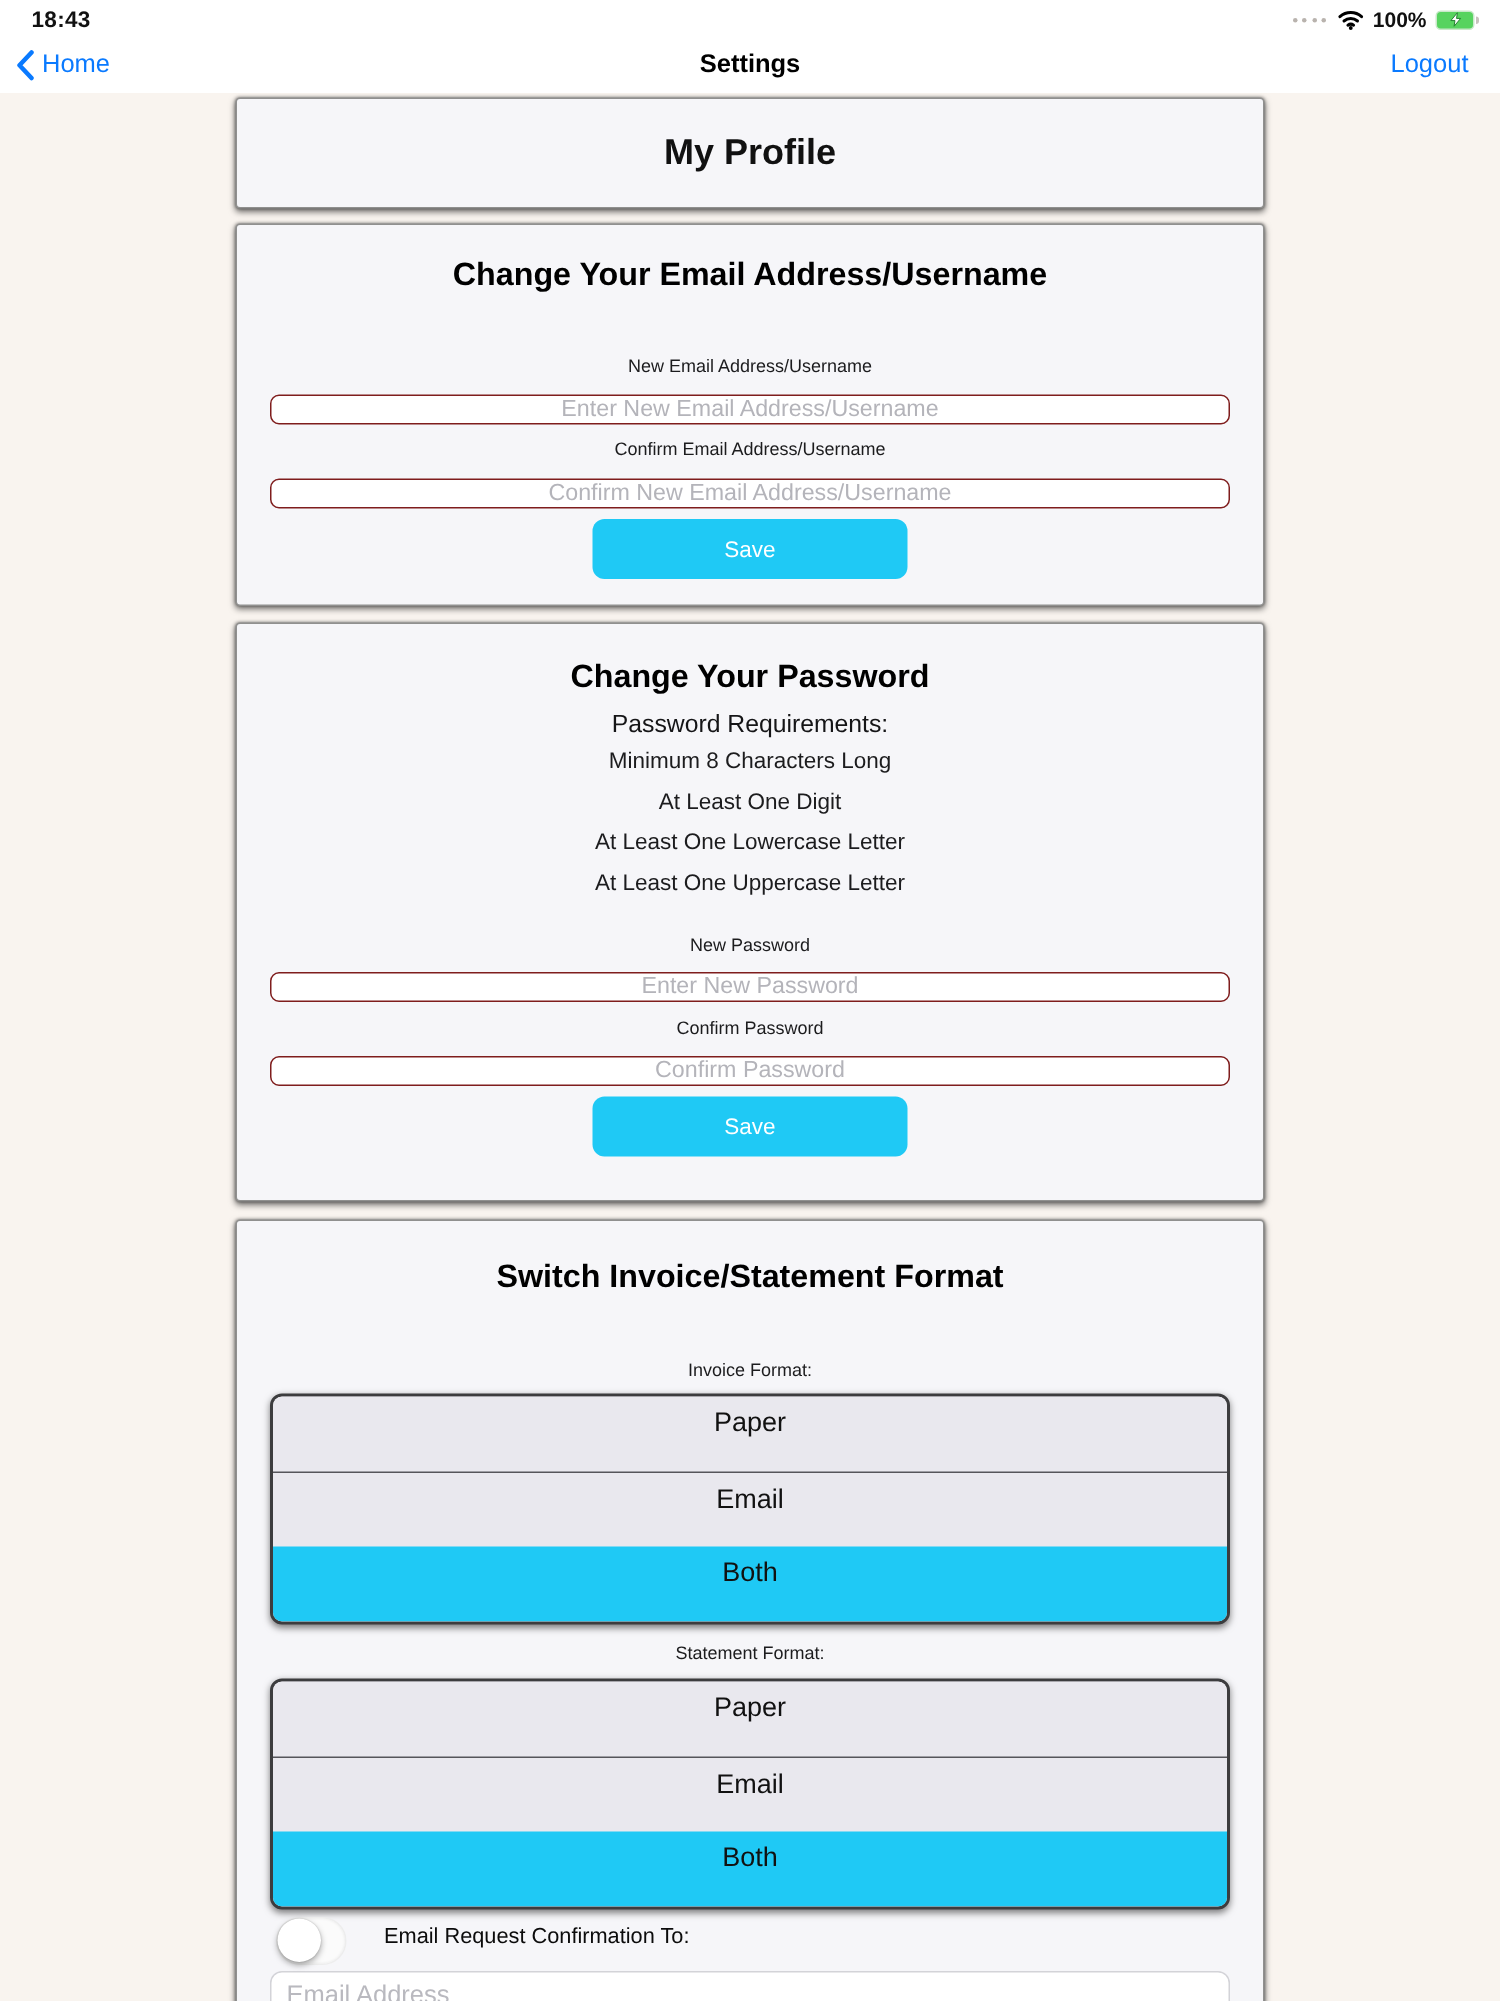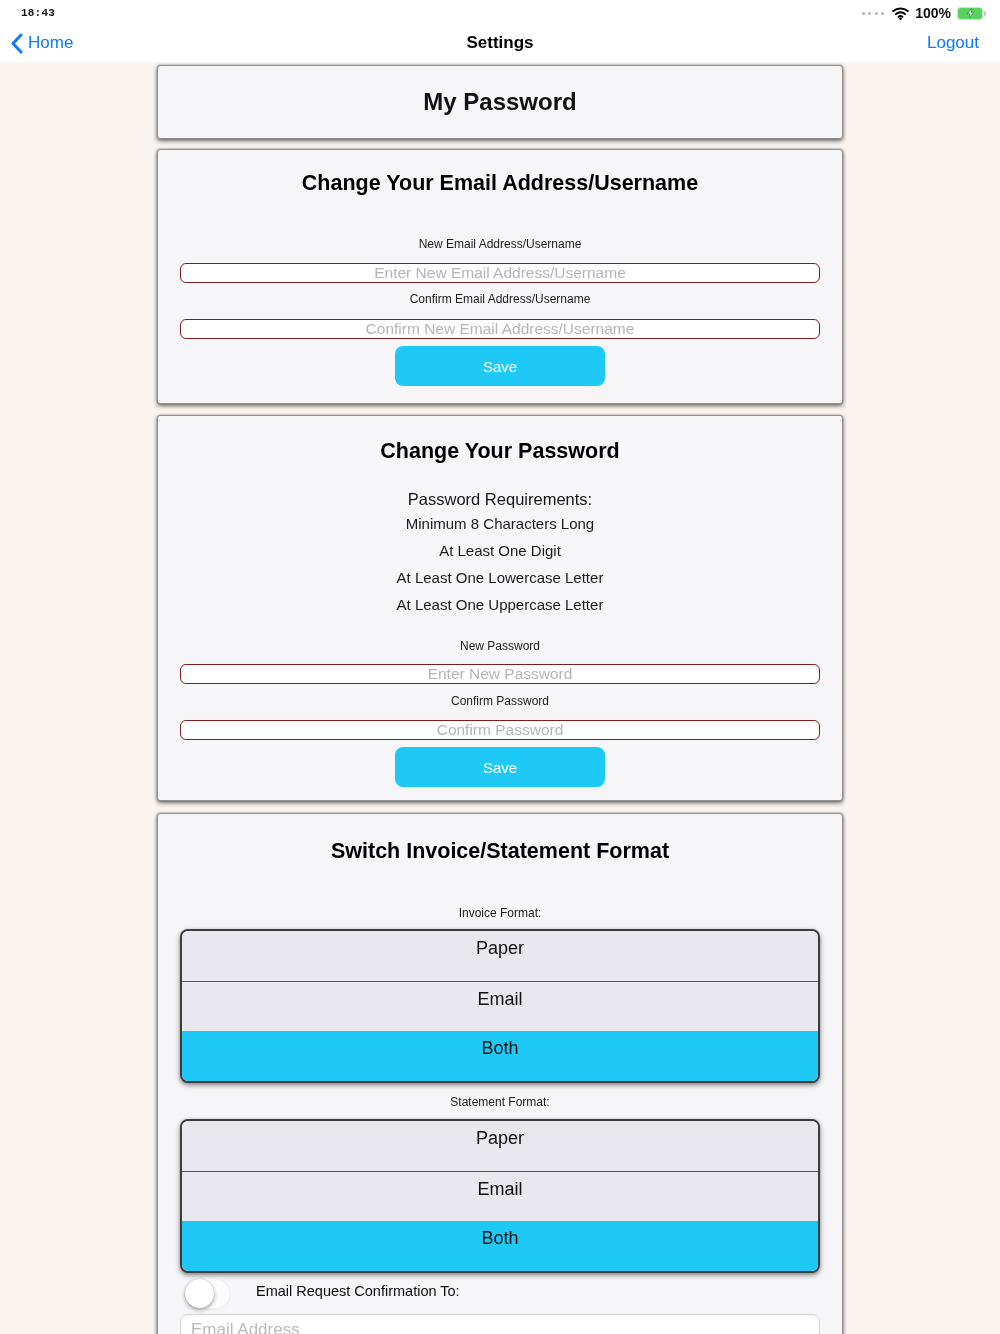--- a/index.html
+++ b/index.html
@@ -12,21 +12,21 @@
     color: #111;
   }
 
   
   .status-bar {
     position: absolute; top: 0; left: 0; right: 0; height: 24px;
     background: #ffffff;
     display: flex; align-items: center; justify-content: space-between;
     padding: 2px 14px 0 21px;
   }
-  .status-time { font-size: 11px; font-weight: 600; letter-spacing: .2px; font-family: Liberation Mono, monospace; }
+  .status-time { font-size: 15px; font-weight: 600; letter-spacing: .2px; }
   .status-right { display: flex; align-items: center; gap: 6px; }
   .cell-dots { display: flex; gap: 3.5px; align-items: center; margin-right: 2px; }
   .cell-dots span { width: 3px; height: 3px; border-radius: 50%; background: #b9b3ae; display: block; }
   .battery { position: relative; width: 26px; height: 13px; background: #57d35f; border: 1px solid #c9e8c9; border-radius: 3.5px; display: flex; align-items: center; justify-content: center; }
   .battery-cap { width: 2px; height: 5px; background: #c7c2bd; border-radius: 0 2px 2px 0; margin-left: 1px; }
   .pct { font-size: 14px; font-weight: 600; }
 
   
   .nav-bar {
     position: absolute; top: 24px; left: 0; right: 0; height: 38px;
@@ -72,21 +72,21 @@
   }
   .text-input::placeholder { color: #b4b4ba; text-align: center; }
 
   .save-btn {
     display: block; width: 210px; height: 40px; margin: 0 auto;
     background: #1fc9f5; border: none; border-radius: 8px;
     color: #ffffff; font-size: 15px; font-family: "Liberation Sans", sans-serif;
     cursor: pointer;
   }
 
-  .req-title { text-align: center; font-size: 16.5px; line-height: 22px; margin-top: 24px; color: #151517; }
+  .req-title { text-align: center; font-size: 16.5px; line-height: 22px; margin-top: 8px; color: #151517; }
   .req-line { text-align: center; font-size: 15px; line-height: 27px; color: #1c1c1e; }
 
   .mt36 { margin-top: 36px; } .mt37 { margin-top: 37px; } .mt33 { margin-top: 17px; }
   .mt9 { margin-top: 9px; } .mt8 { margin-top: 8px; } .mt7 { margin-top: 7px; }
   .mt6 { margin-top: 6px; } .mt5 { margin-top: 5px; }
 
   
   .opt-list {
     width: 640px; margin: 5px auto 0 auto;
     border: 2px solid #3c3c3e; border-radius: 8px;
@@ -164,21 +164,21 @@
     </span>
     <span>Home</span>
   </div>
   <div class="nav-title">Settings</div>
   <div class="nav-logout">Logout</div>
 </div>
 
 <div class="content">
 
   <div class="card card-profile">
-    <div class="profile-title">My Password</div>
+    <div class="profile-title">My Profile</div>
   </div>
 
   <div class="card card-email">
     <div class="card-h">Change Your Email Address/Username</div>
     <div class="field-label mt37">New Email Address/Username</div>
     <input class="text-input mt8" type="text" placeholder="Enter New Email Address/Username" style="">
     <div class="field-label mt5">Confirm Email Address/Username</div>
     <input class="text-input mt9" type="text" placeholder="Confirm New Email Address/Username" style="">
     <button class="save-btn mt7">Save</button>
   </div>

